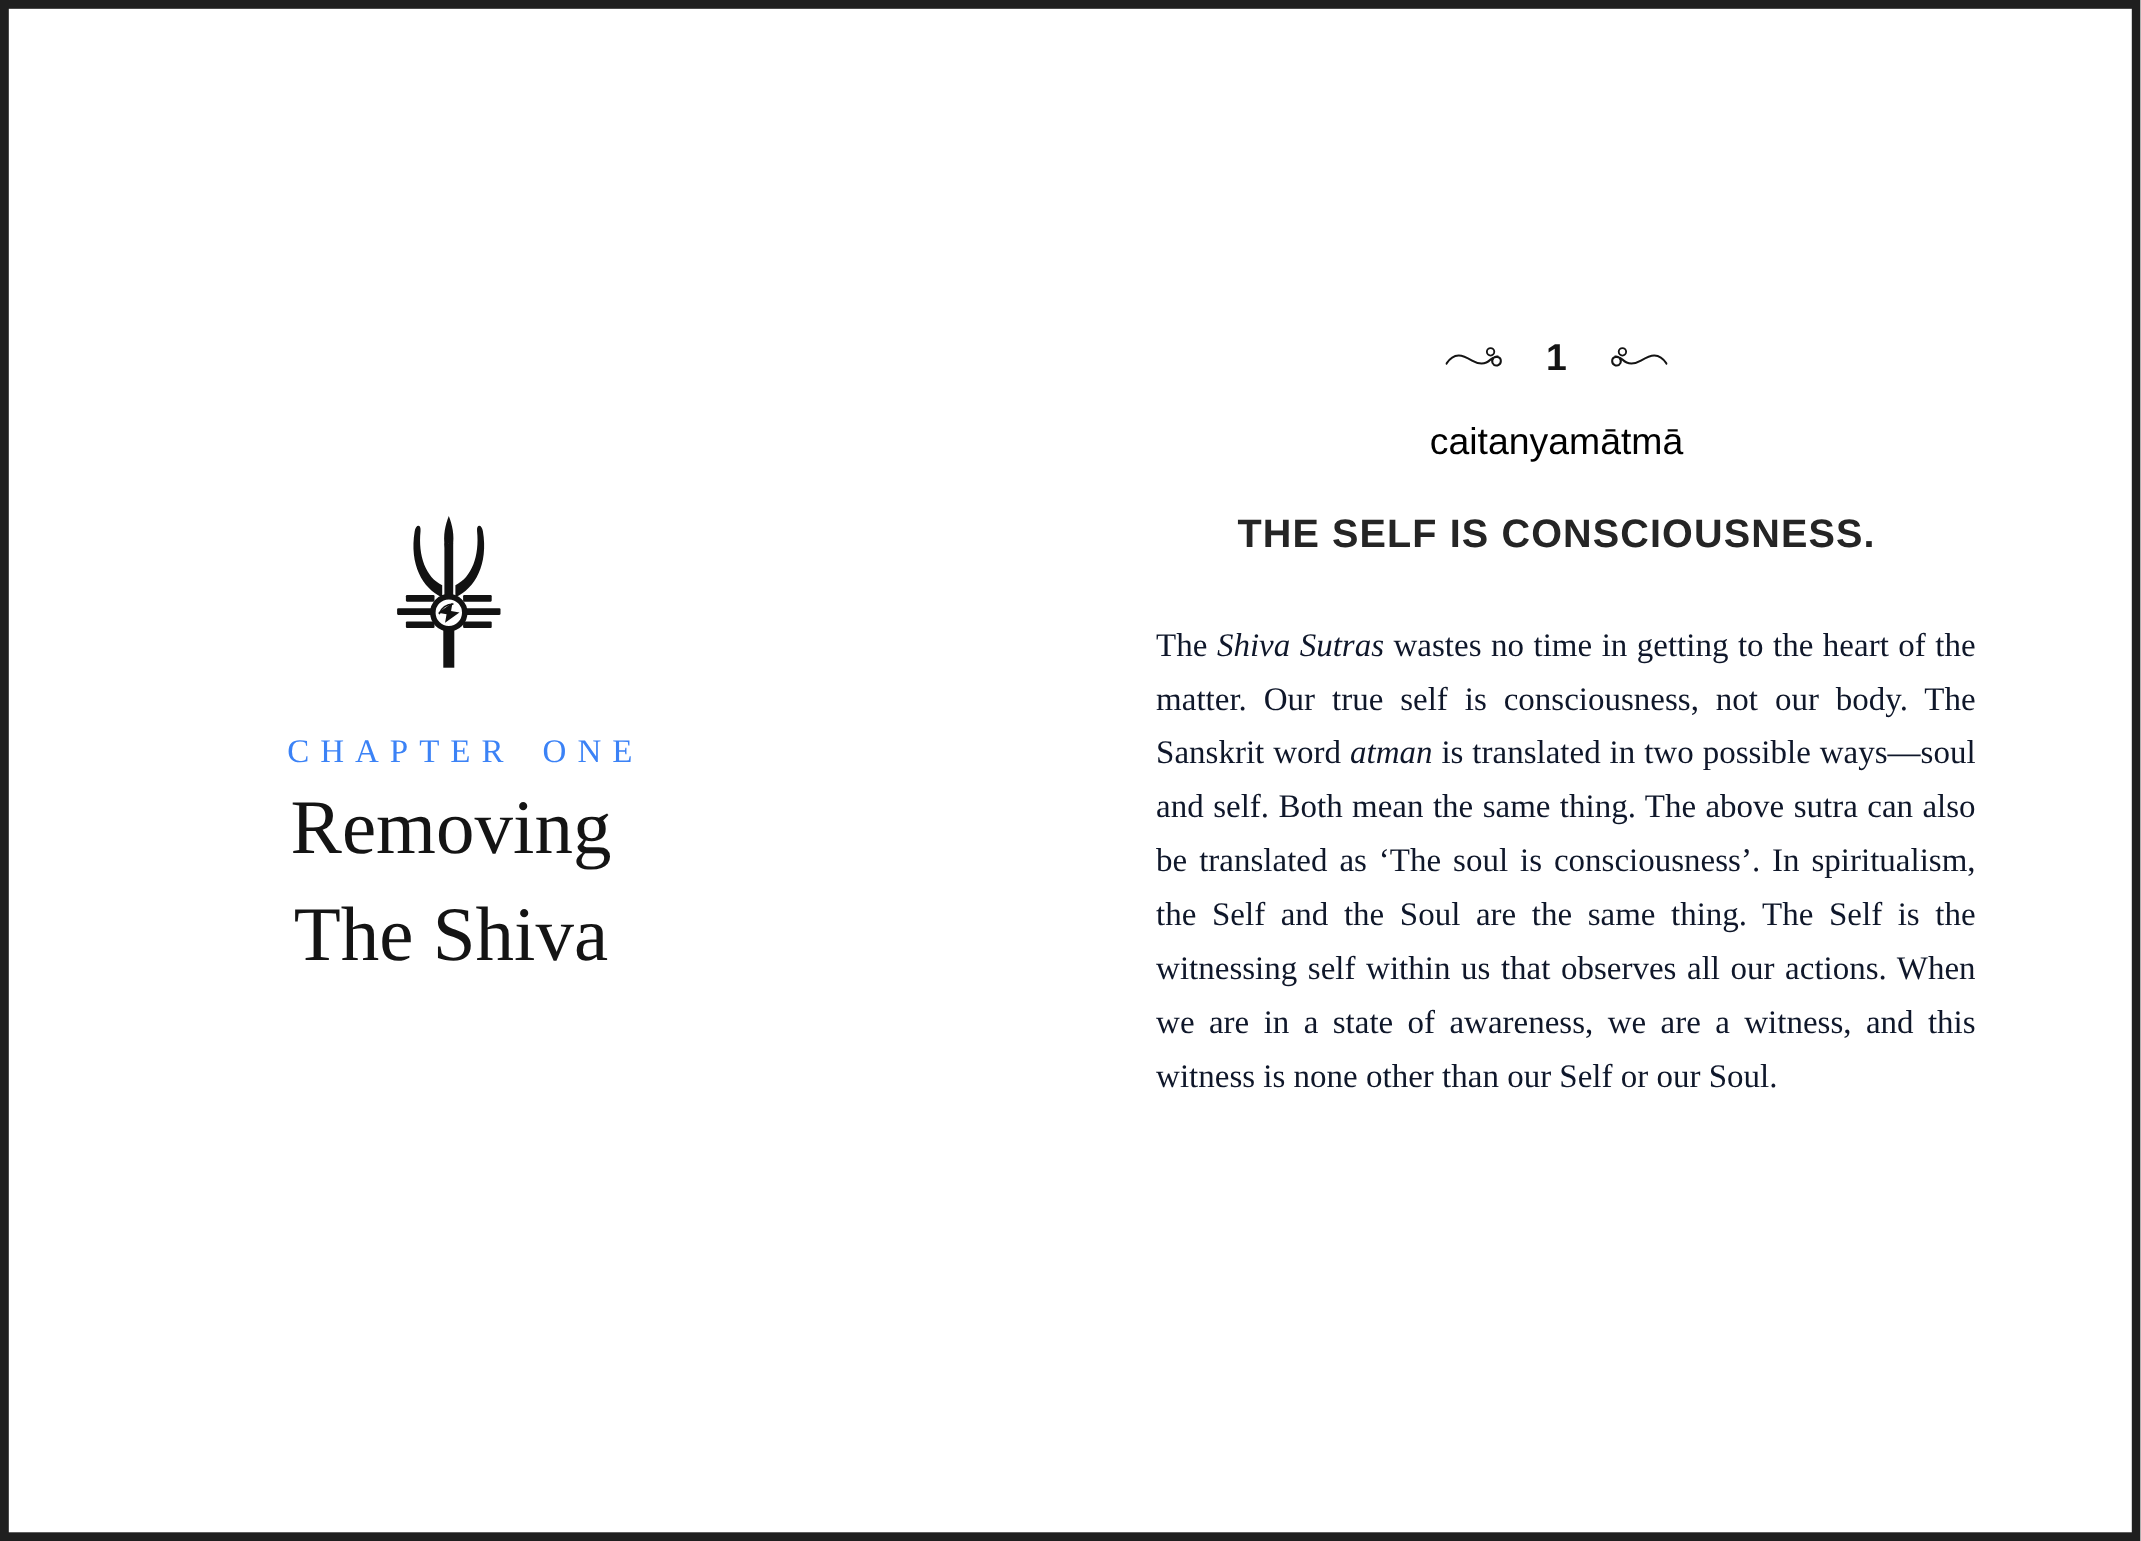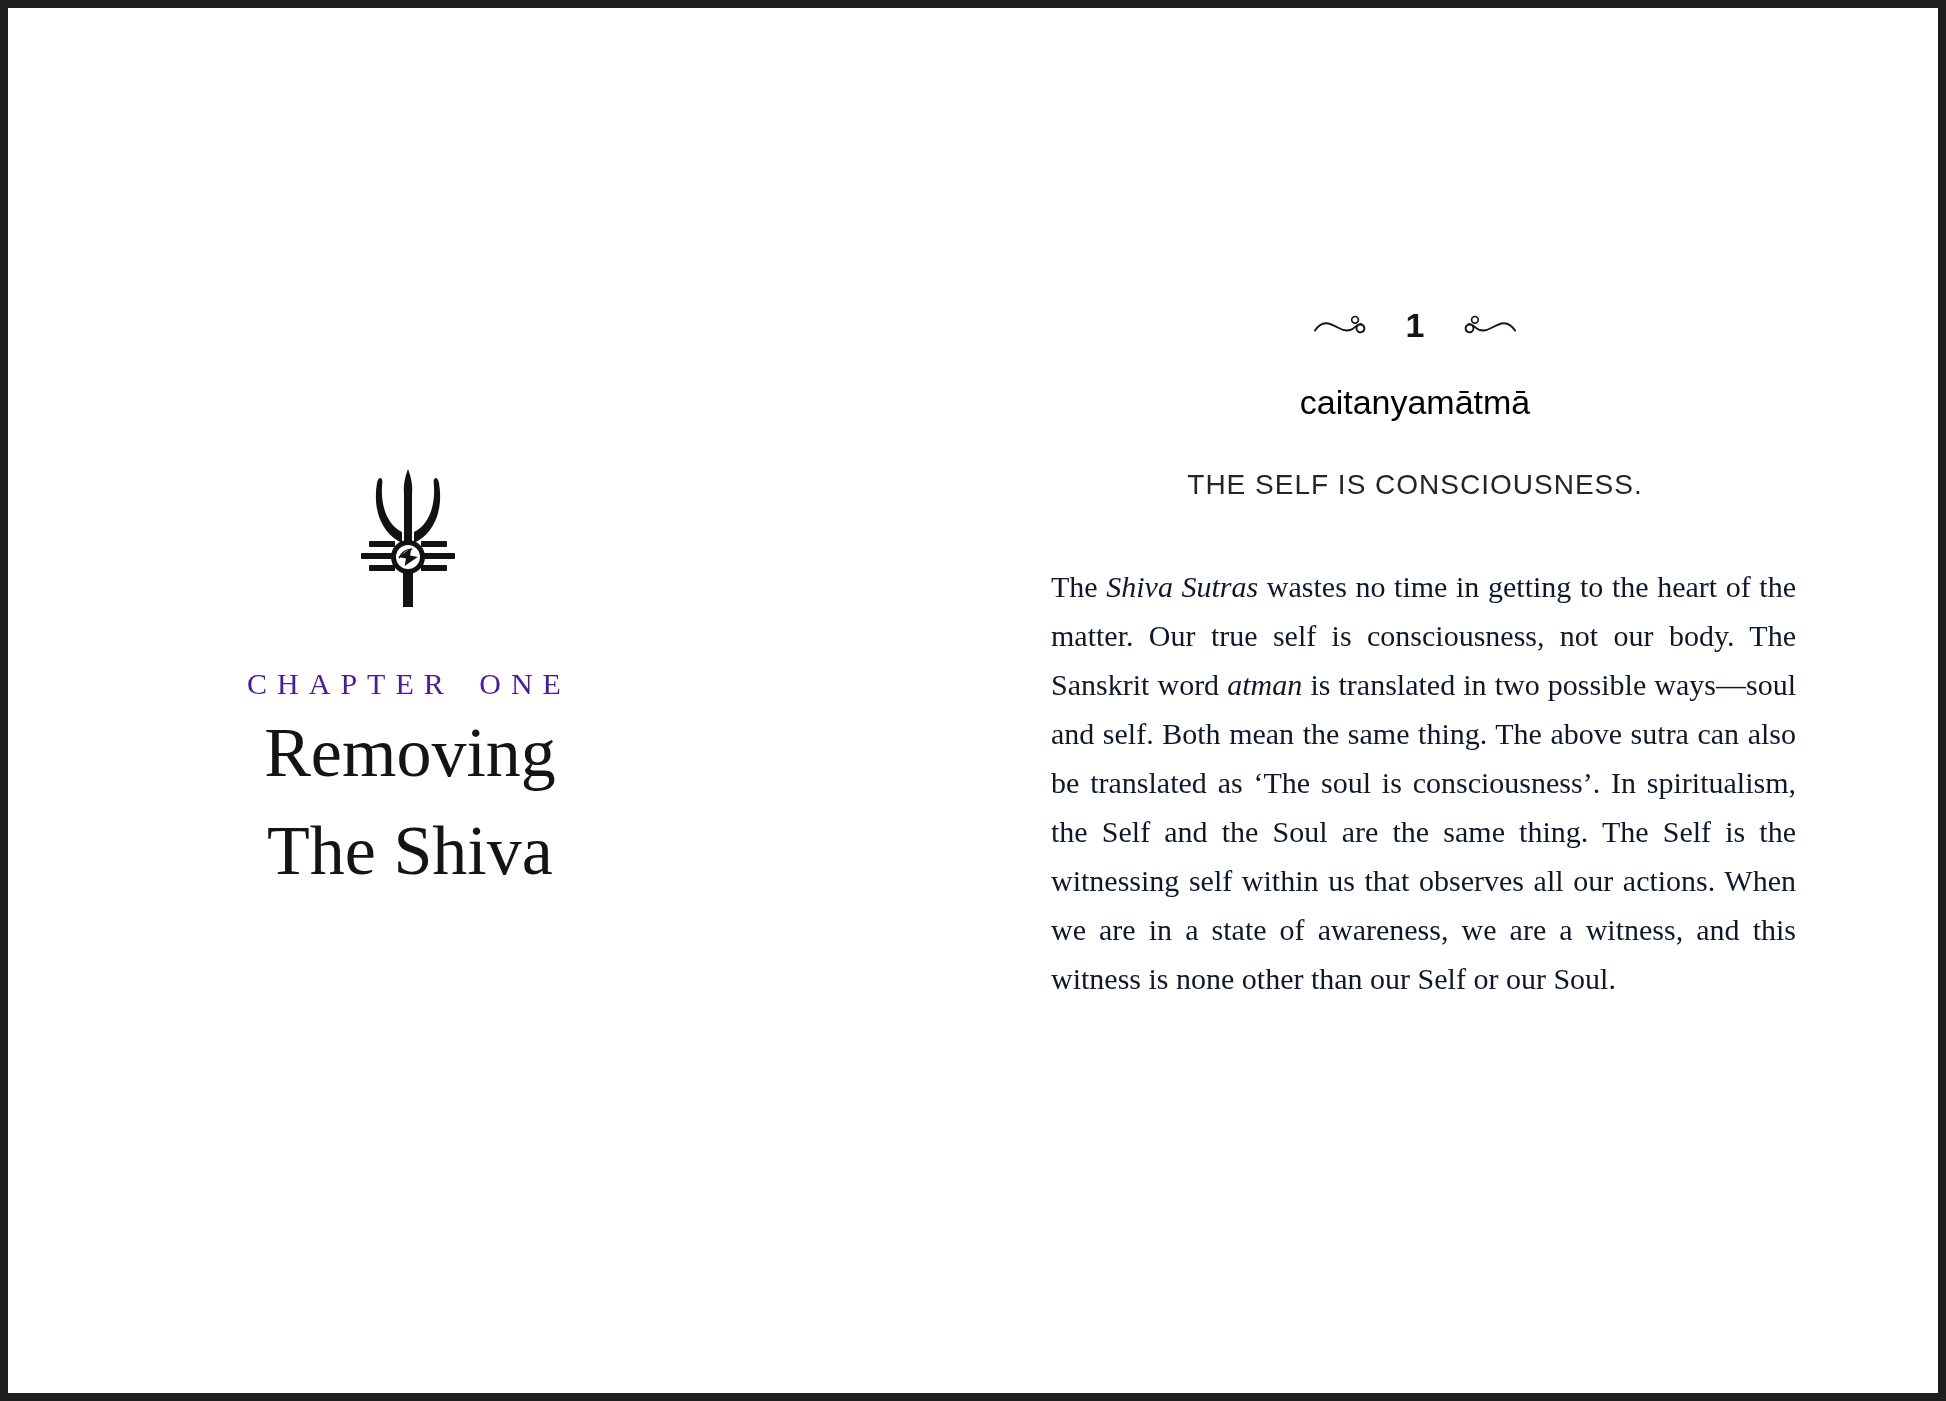--- a/index.html
+++ b/index.html
@@ -12,25 +12,25 @@
     border: 8px solid #1f1f1f;
     overflow: hidden;
     font-family: "Liberation Serif", serif;
     color: #1b1b1b;
   }
   .abs { position: absolute; }
 
   
   .emblem { left: 352px; top: 459px; width: 96px; height: 142px; }
   .chapter-label {
-    left: 96px; top: 659px; width: 610px;
+    left: 110px; top: 659px; width: 610px;
     text-align: center;
     font-size: 30px; line-height: 34px;
     letter-spacing: 10px; word-spacing: 8px;
-    color: #4c1d95;
+    color: #3b82f6;
   }
   .chapter-title {
     left: 122px; top: 696px; width: 560px;
     text-align: center;
     font-size: 70px; line-height: 98px;
     color: #141414;
   }
 
   
   .sutra-head {
@@ -50,22 +50,22 @@
     left: 1157px; top: 368px; width: 500px;
     text-align: center;
     font-family: "Liberation Sans", sans-serif;
     font-size: 34px; line-height: 52px;
     color: #000000;
   }
   .translation {
     left: 1107px; top: 461px; width: 600px;
     text-align: center;
     font-family: "Liberation Sans", sans-serif;
-    font-weight: 400;
-    font-size: 28px; line-height: 32px;
+    font-weight: 700;
+    font-size: 36px; line-height: 32px;
     letter-spacing: 1px;
     color: #252525;
   }
   .body-paragraph {
     left: 1043px; top: 554px; width: 745px;
     font-size: 30px; line-height: 49px;
     text-align: justify;
     color: #0f172a;
   }
   .body-paragraph em { font-style: italic; }

